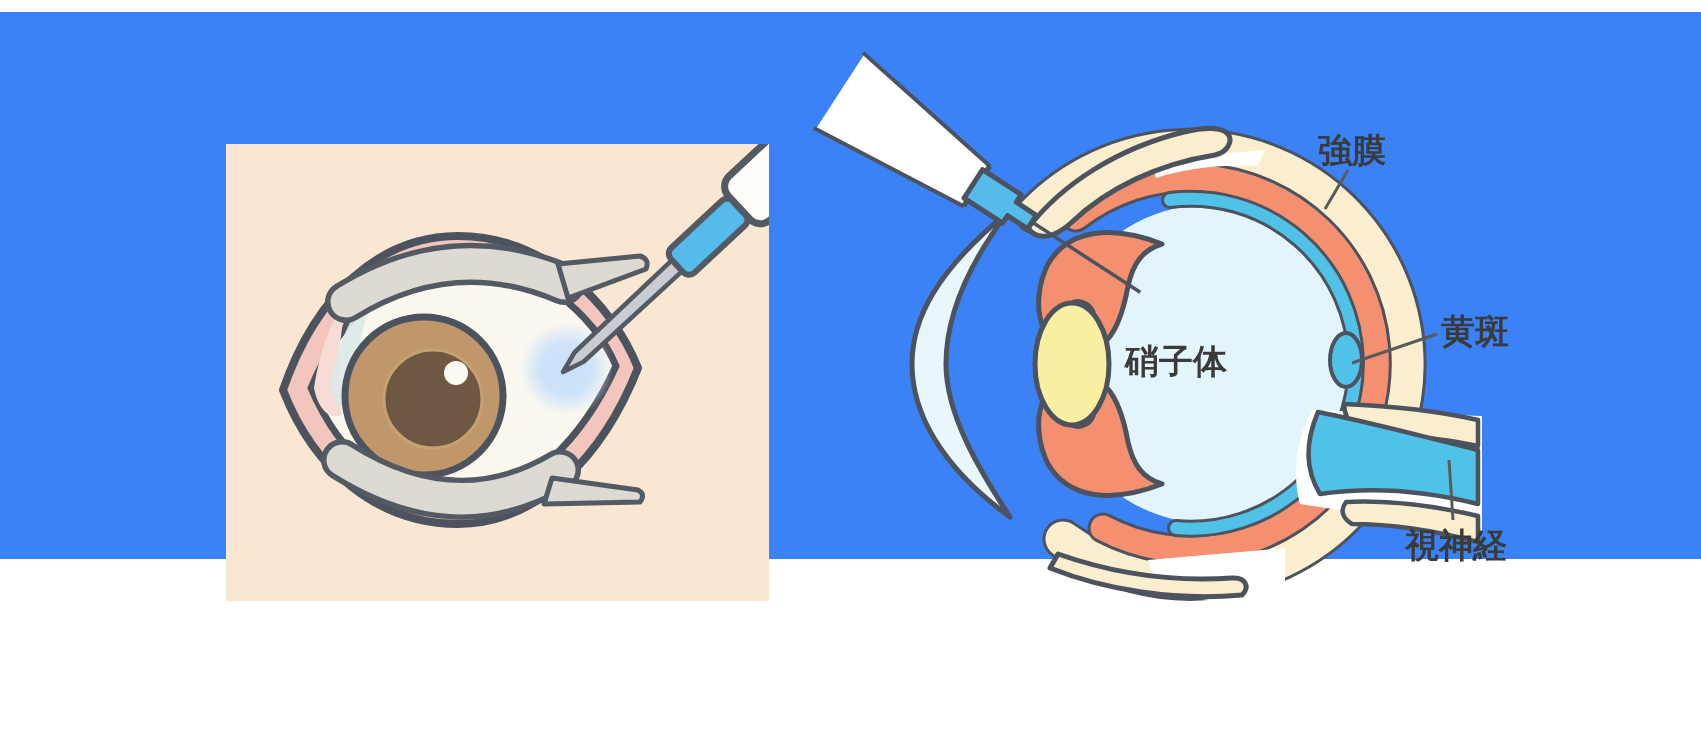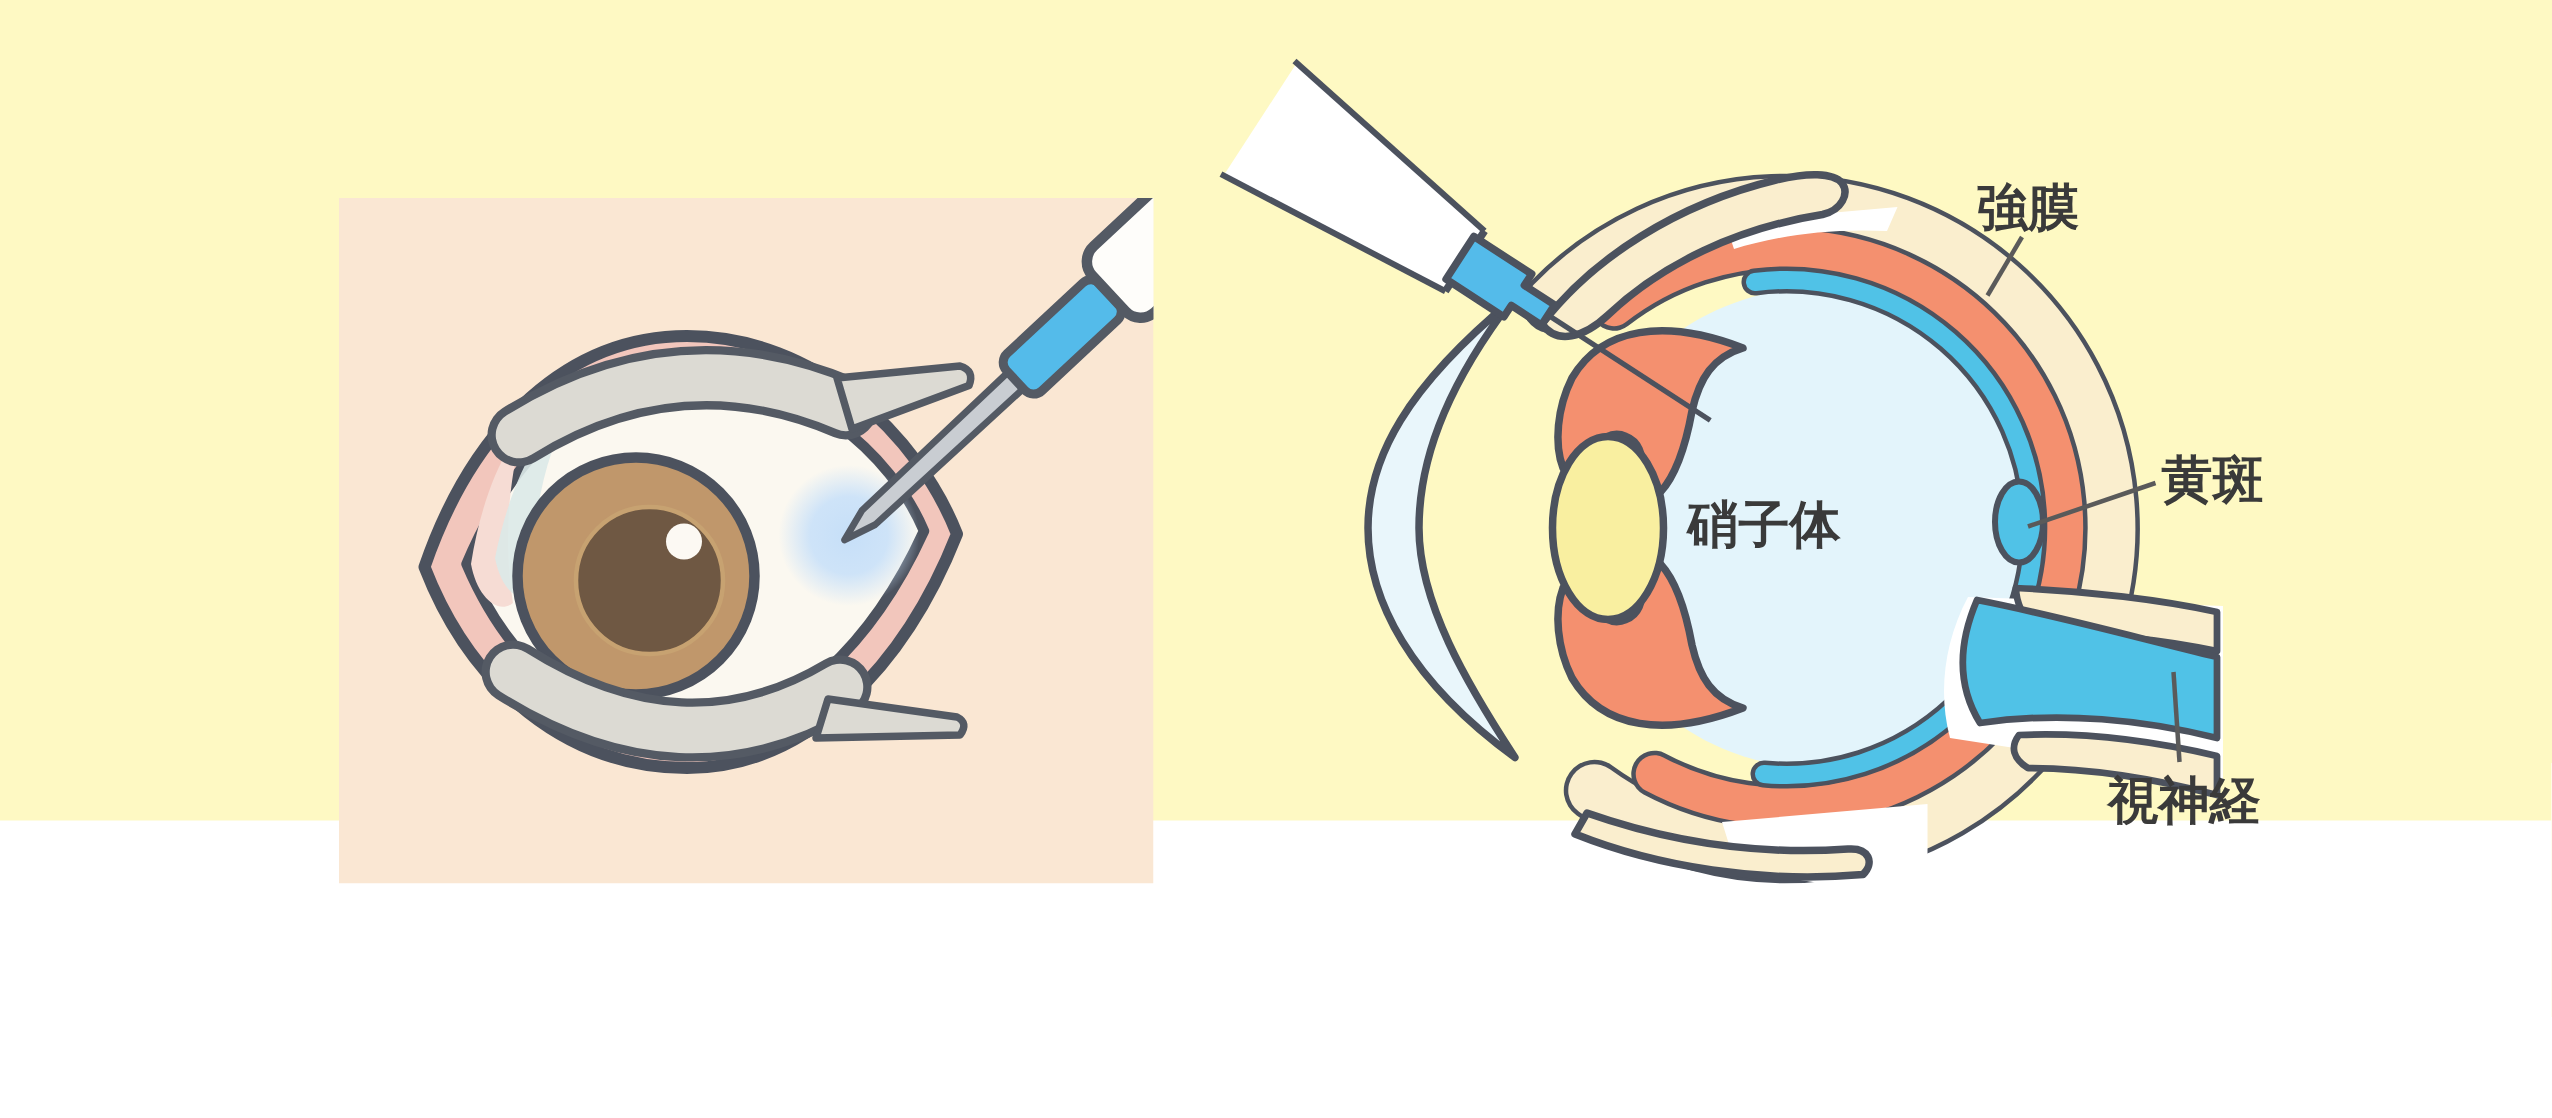--- a/index.html
+++ b/index.html
@@ -1,16 +1,16 @@
 <!DOCTYPE html>
 <html><head>
 <meta charset="utf-8">
 <style>
   html,body{margin:0;padding:0;background:#ffffff;width:1701px;height:745px;overflow:hidden;}
-  #stage{position:relative;width:1701px;height:547px;background:#fef9c3;}
+  #stage{position:relative;width:1701px;height:547px;background:#3b82f6;margin-top:12px;}
   svg{position:absolute;left:0;top:0;}
   text.lbl{font-family:"DejaVu Sans",sans-serif;font-weight:600;fill:#3a3a3a;font-size:34px;}
 </style>
 </head>
 <body>
 
 <div id="stage">
 <svg width="1701" height="745" viewBox="0 0 1701 745">
   <defs>
     <clipPath id="leftPanelClip">

